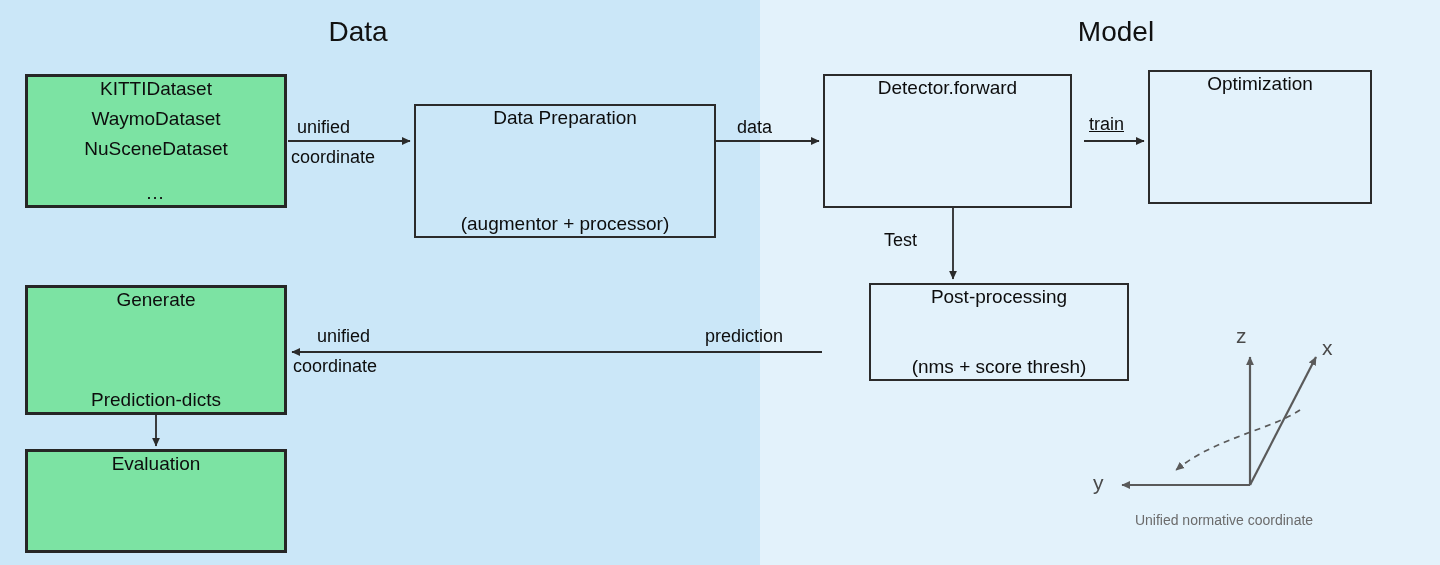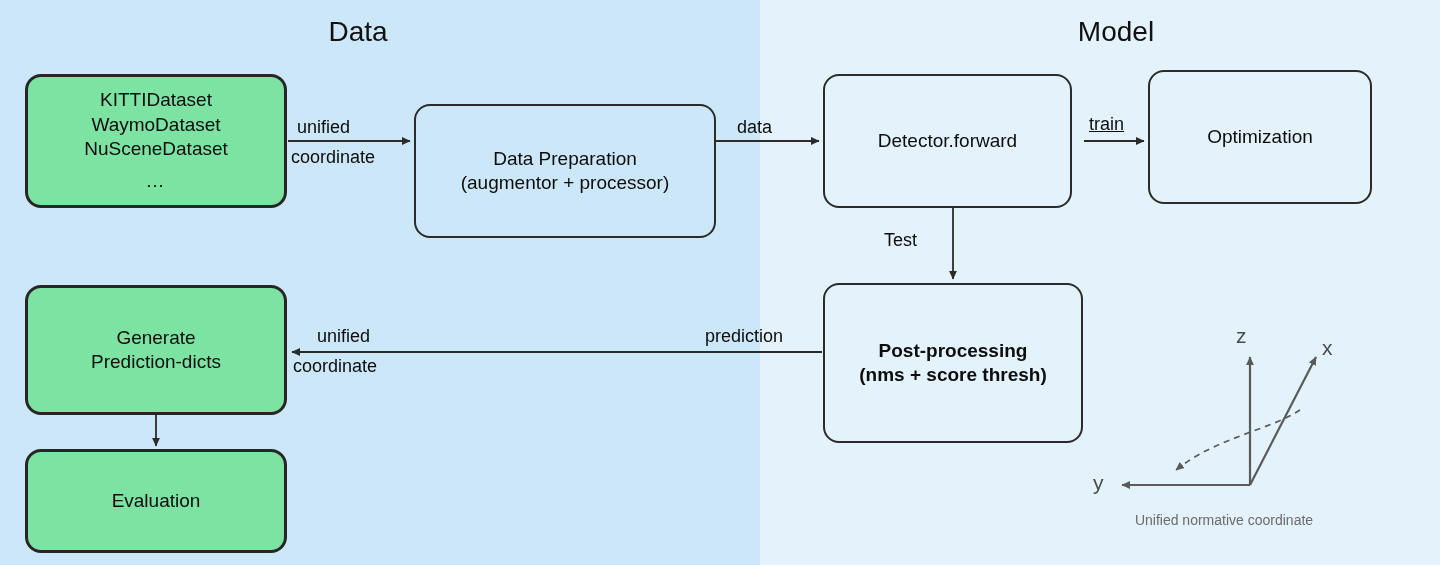--- a/index.html
+++ b/index.html
@@ -31,26 +31,25 @@
     white-space: nowrap;
     transform: translateX(-50%);
   }
 
   .node {
     position: absolute;
     box-sizing: border-box;
     display: flex;
     flex-direction: column;
     align-items: center;
-    justify-content: center;
+    justify-content: space-between;
     text-align: center;
     color: #0d0d0d;
     font-size: 19px;
     line-height: 1.28;
-    border-radius: 16px;
   }
   .node.green {
     background: #7ce3a3;
     border: 3px solid #262626;
   }
   .node.plain {
     background: transparent;
     border: 2px solid #2b2b2b;
   }
   .node .ln { display: block; white-space: nowrap; }
@@ -146,21 +145,21 @@
   </div>
 
   <div class="node plain" style="left:823px; top:74px; width:249px; height:134px;">
     <span class="ln">Detector.forward</span>
   </div>
 
   <div class="node plain" style="left:1148px; top:70px; width:224px; height:134px;">
     <span class="ln">Optimization</span>
   </div>
 
-  <div class="node plain" style="left:823px; top:283px; width:260px; height:160px;font-weight:bold;">
+  <div class="node plain" style="left:869px; top:283px; width:260px; height:98px;">
     <span class="ln">Post-processing</span>
     <span class="ln">(nms + score thresh)</span>
   </div>
 
   <div class="node green" style="left:25px; top:285px; width:262px; height:130px;">
     <span class="ln">Generate</span>
     <span class="ln">Prediction-dicts</span>
   </div>
 
   <div class="node green" style="left:25px; top:449px; width:262px; height:104px;">

